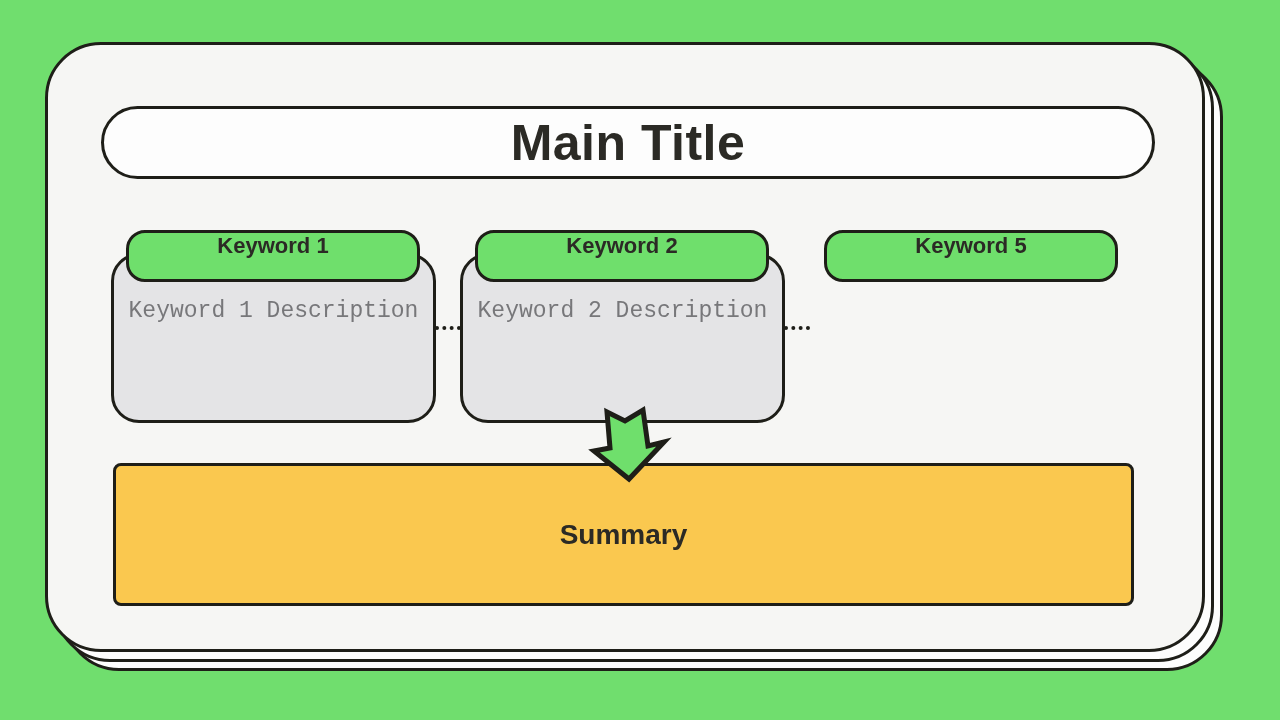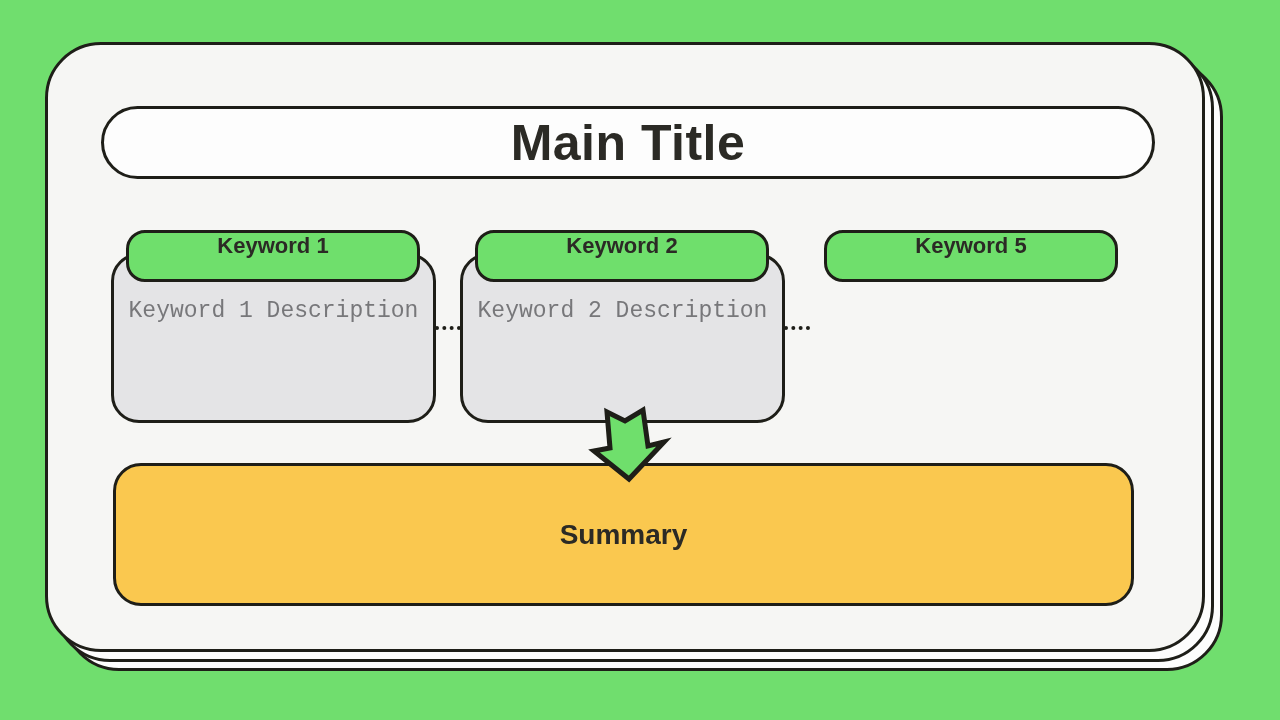--- a/index.html
+++ b/index.html
@@ -100,21 +100,21 @@
     border-top:4px dotted var(--border);
   }
   .conn-1{left:387px;}
   .conn-2{left:736px;}
   .summary-box{
     position:absolute;
     left:65px;top:418px;
     width:1021px;height:143px;
     background:var(--summary-bg);
     border:3px solid var(--border);
-    border-radius:28px;
+    border-radius:8px;
     display:flex;align-items:center;justify-content:center;
   }
   .summary-label{
     font-size:28px;
     font-weight:700;
     color:var(--heading-text);
   }
   .arrow-down{
     position:absolute;
     left:535px;top:356px;

